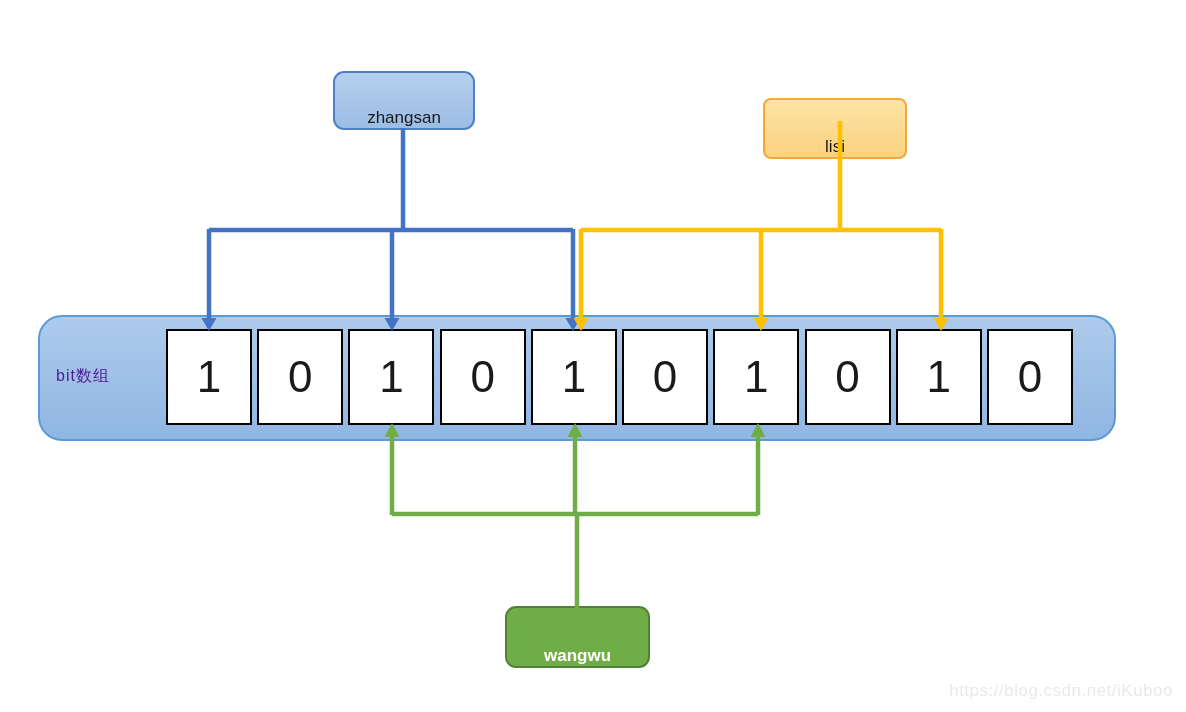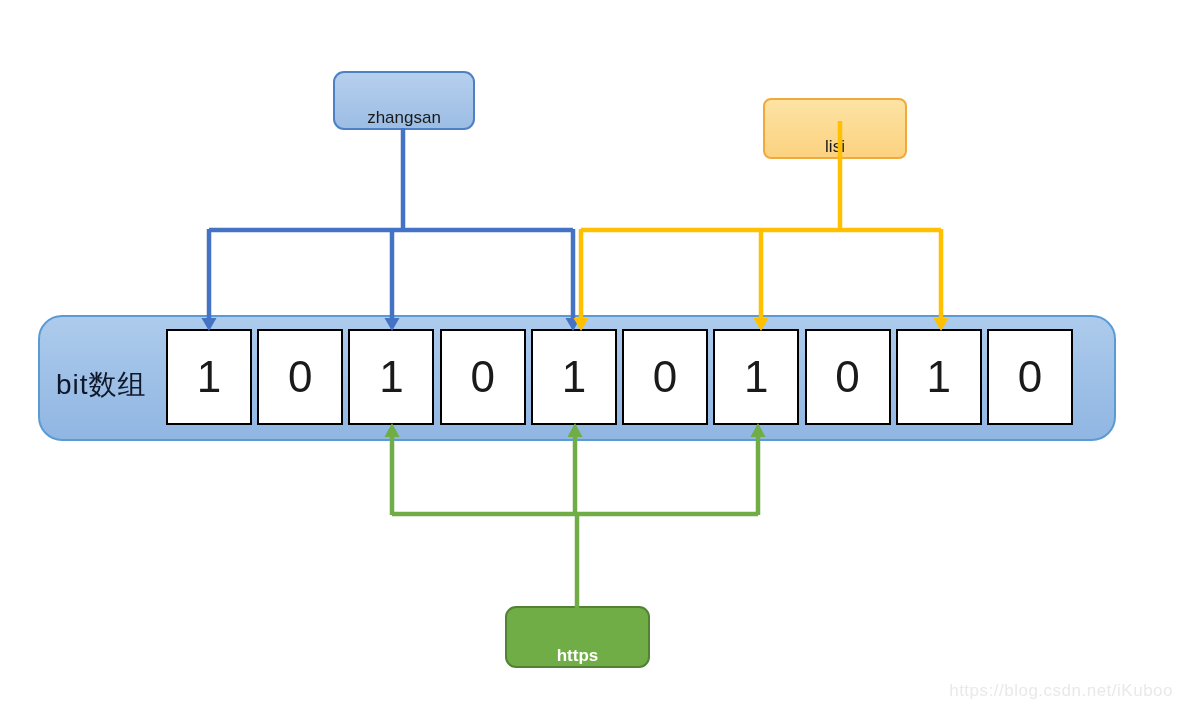--- a/index.html
+++ b/index.html
@@ -29,21 +29,21 @@
     color:#ffffff;font-weight:bold;
   }
   .bit-container{
     position:absolute;left:38px;top:315px;width:1078px;height:126px;
     border-radius:24px;box-sizing:border-box;
     background:linear-gradient(#adcbec,#90b6e2);
     border:2px solid #5b9bd5;
   }
   .bit-label{
     position:absolute;left:56px;top:366px;width:100px;
-    font-size:28px;color:#0f172a;letter-spacing:1px;
+    font-size:16px;color:#4c1d95;letter-spacing:1px;
   }
   .cells{
     position:absolute;left:166px;top:329px;width:907px;height:96px;
     display:flex;justify-content:space-between;
   }
   .cell{
     width:86px;height:96px;box-sizing:border-box;
     background:#ffffff;border:2.5px solid #000;
     display:flex;align-items:center;justify-content:center;
     font-size:44px;color:#1a1a1a;
@@ -78,21 +78,21 @@
     <div class="cell">0</div>
     <div class="cell">1</div>
     <div class="cell">0</div>
     <div class="cell">1</div>
     <div class="cell">0</div>
     <div class="cell">1</div>
     <div class="cell">0</div>
   </div>
 
   <div class="node node-wangwu">
-    <span>https</span>
+    <span>wangwu</span>
   </div>
 
   <svg class="arrows" viewBox="0 0 1186 712">
 
     <g>
       <path d="M403 128 V230 M209 230 H573 M209 229 V319 M392 229 V319 M573 229 V319" fill="none" stroke-width="4.5" stroke="#4472C4"></path>
       <polygon points="201.5,318 216.5,318 209,331" fill="#4472C4"></polygon>
       <polygon points="384.5,318 399.5,318 392,331" fill="#4472C4"></polygon>
       <polygon points="565.5,318 580.5,318 573,331" fill="#4472C4"></polygon>
     </g>

